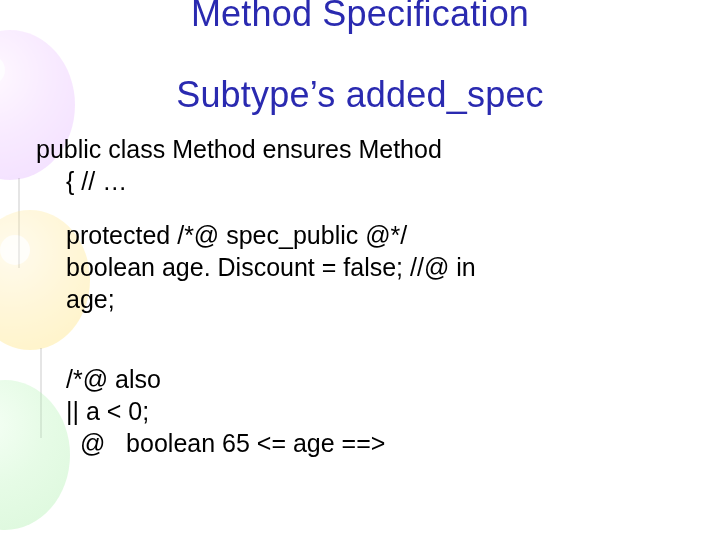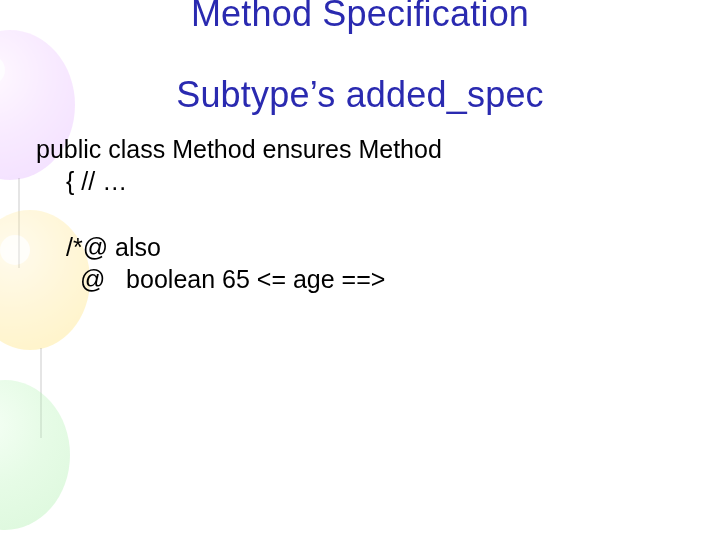--- a/index.html
+++ b/index.html
@@ -63,21 +63,21 @@
   .code {
     margin-top: 18px;
     font-size: 25px;
     line-height: 1.28;
     color: #000;
   }
   .code p {
     margin: 0;
   }
   .blk2 { margin-top: 22px; padding-left: 30px; }
-  .blk3 { margin-top: 34px; padding-left: 30px; }
+  .blk3 { margin-top: 48px; padding-left: 30px; }
   .b { font-weight: 400; }
 </style>
 </head>
 <body>
 
 <div class="bg-deco">
   <div class="balloon b1">
       <div class="highlight"></div>
     </div>
   <div class="string" style="left:18px; top:178px;"></div>
@@ -98,24 +98,38 @@
 
   <div class="code">
 
     <p>
       <span class="b">public class</span><span> Method </span><span class="b">ensures</span><span> Method</span>
     </p>
     <p style="padding-left:30px;">
       <span>{ // …</span>
     </p>
 
+    <div class="blk2">
+      <p>
+        <span class="b">protected</span><span> /*@ </span><span class="b">spec_public</span><span class="b"> @*/</span>
+      </p>
+      <p>
+        <span>boolean age. Discount = </span><span class="b">false</span><span>; </span><span class="b">//@ in</span>
+      </p>
+      <p>
+        <span>age;</span>
+      </p>
+    </div>
 
     <div class="blk3">
       <p>
         <span>/*@ </span><span class="b">also</span>
+      </p>
+      <p>
+        <span>|| a &lt; 0;</span>
       </p>
       <p>
         <span style="white-space:pre;">  @   </span><span class="b">boolean</span><span> 65 &lt;= age ==&gt;</span>
       </p>
     </div>
 
   </div>
 </div>
 
 </body></html>

